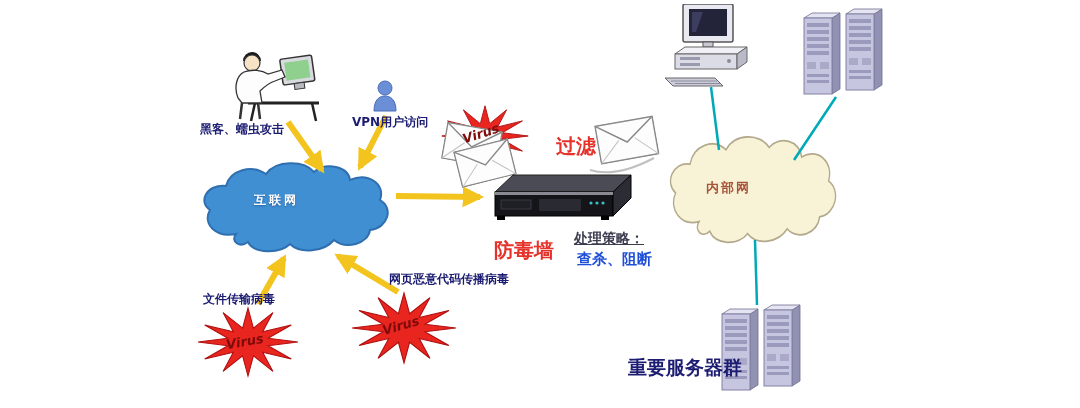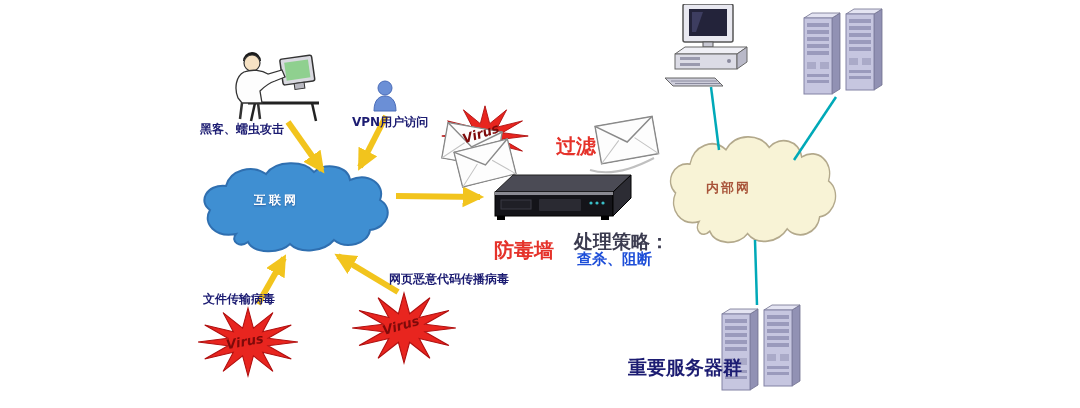--- a/index.html
+++ b/index.html
@@ -3,21 +3,21 @@
 <meta charset="utf-8">
 <style>
   html,body{margin:0;padding:0;background:#fff;}
   .stage{position:relative;width:1080px;height:408px;background:#ffffff;overflow:hidden;
          font-family:"DejaVu Sans","Liberation Sans",sans-serif;}
   .abs{position:absolute;}
   .lbl{position:absolute;font-weight:bold;white-space:nowrap;line-height:1.2;}
   .lbl-navy{font-size:12px;color:#1c1c72;}
   .lbl-red{font-size:20px;color:#e5322a;}
   .lbl-teal{font-size:15px;color:#1d4ed8;}
-  .lbl-dark{font-size:19px;color:#3c3c50;}
+  .lbl-dark{font-size:14px;color:#3c3c50;text-decoration:underline;}
   .lbl-internet{font-size:12px;color:#ffffff;letter-spacing:3px;text-shadow:0 1px 2px rgba(0,0,60,.35);}
   .lbl-intranet{font-size:13px;color:#a8543a;letter-spacing:2px;}
   .virus-text{position:absolute;font-size:13px;font-weight:bold;font-style:italic;color:#7e0a0a;}
   svg{display:block;}
   .defs-svg{position:absolute;width:0;height:0;overflow:hidden;}
 </style>
 </head>
 <body>
 
 <div class="stage">

